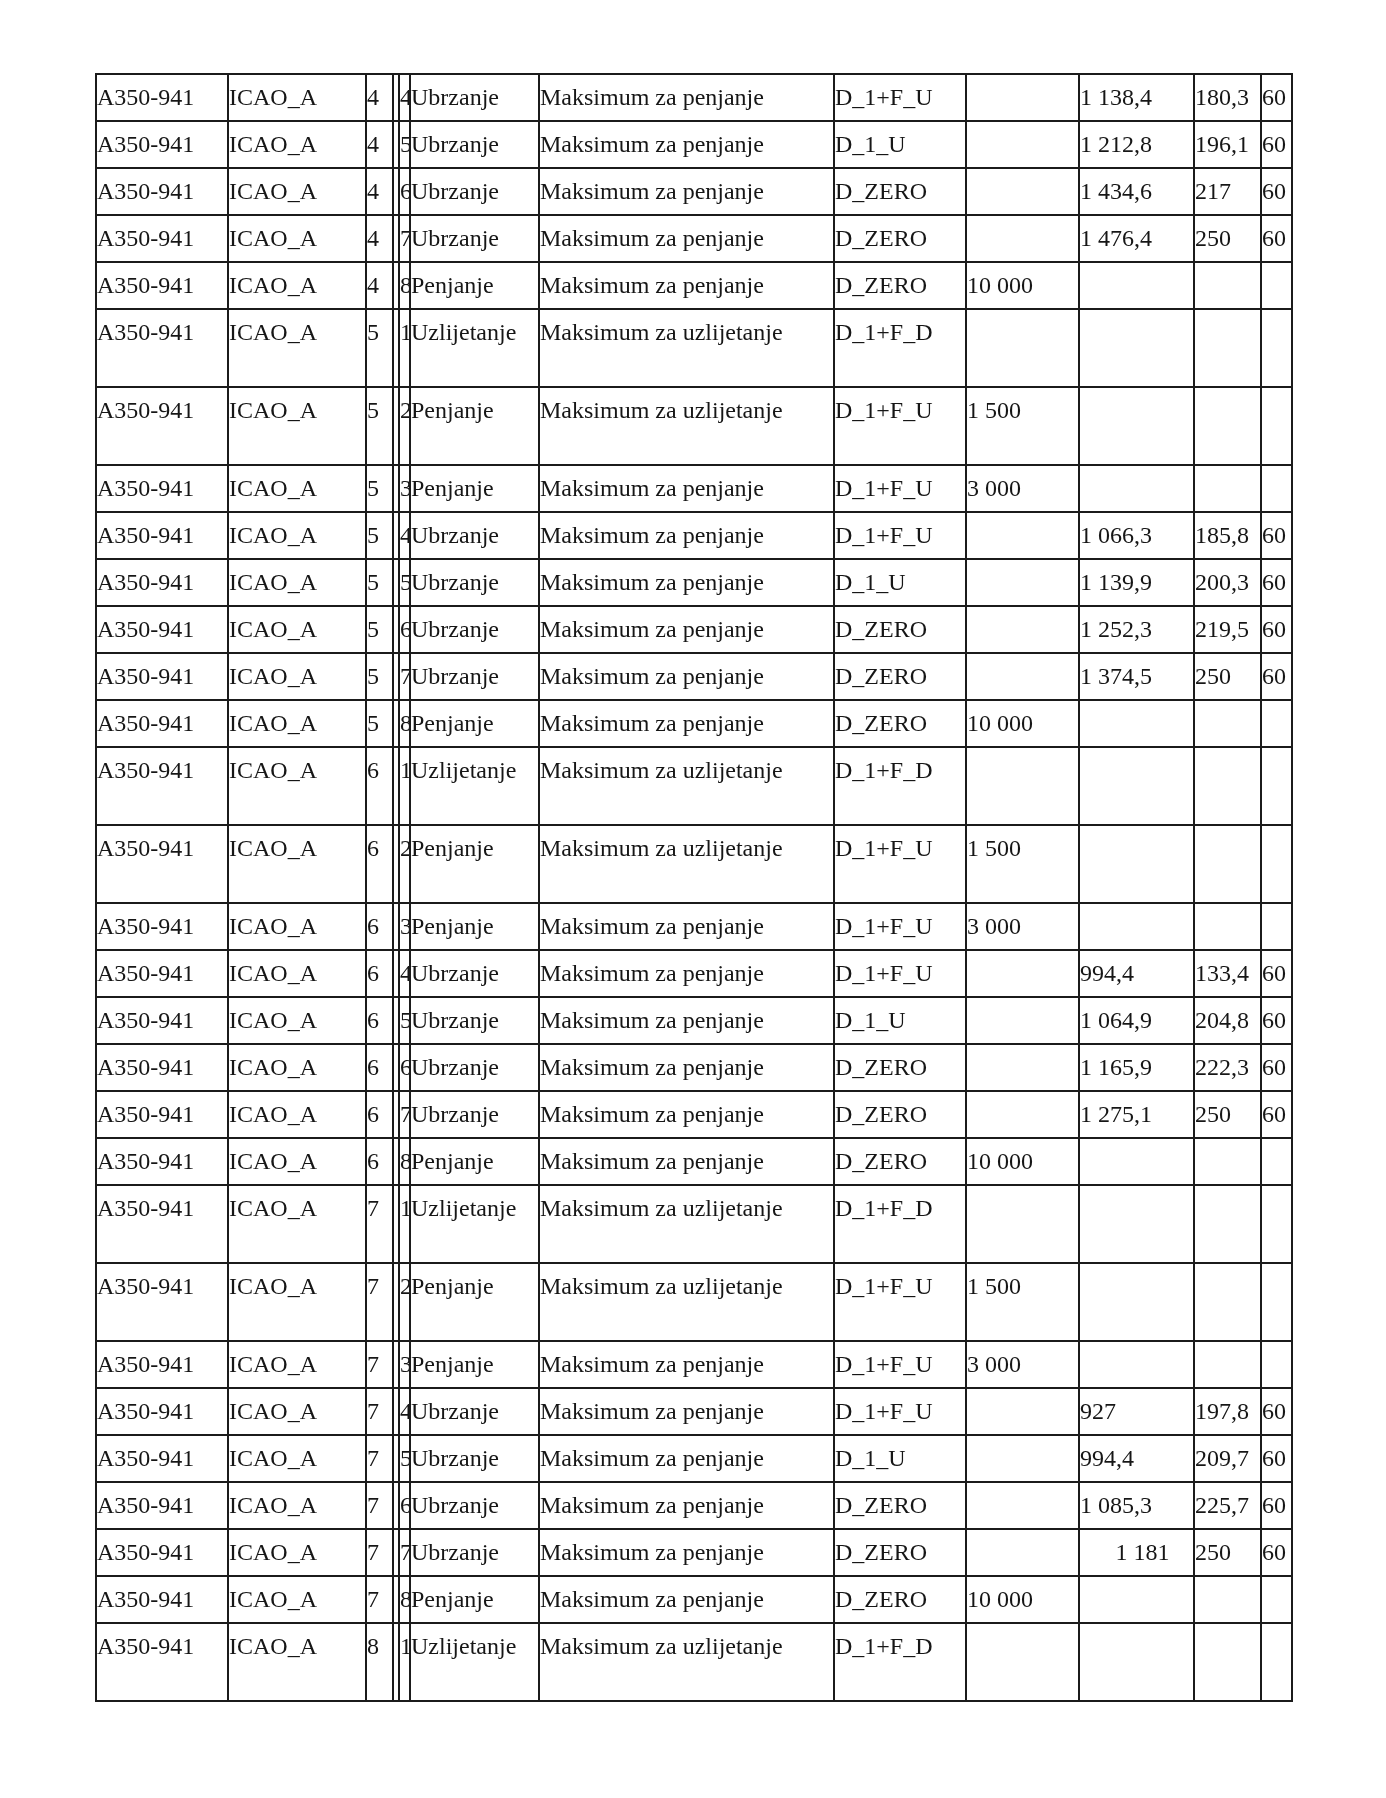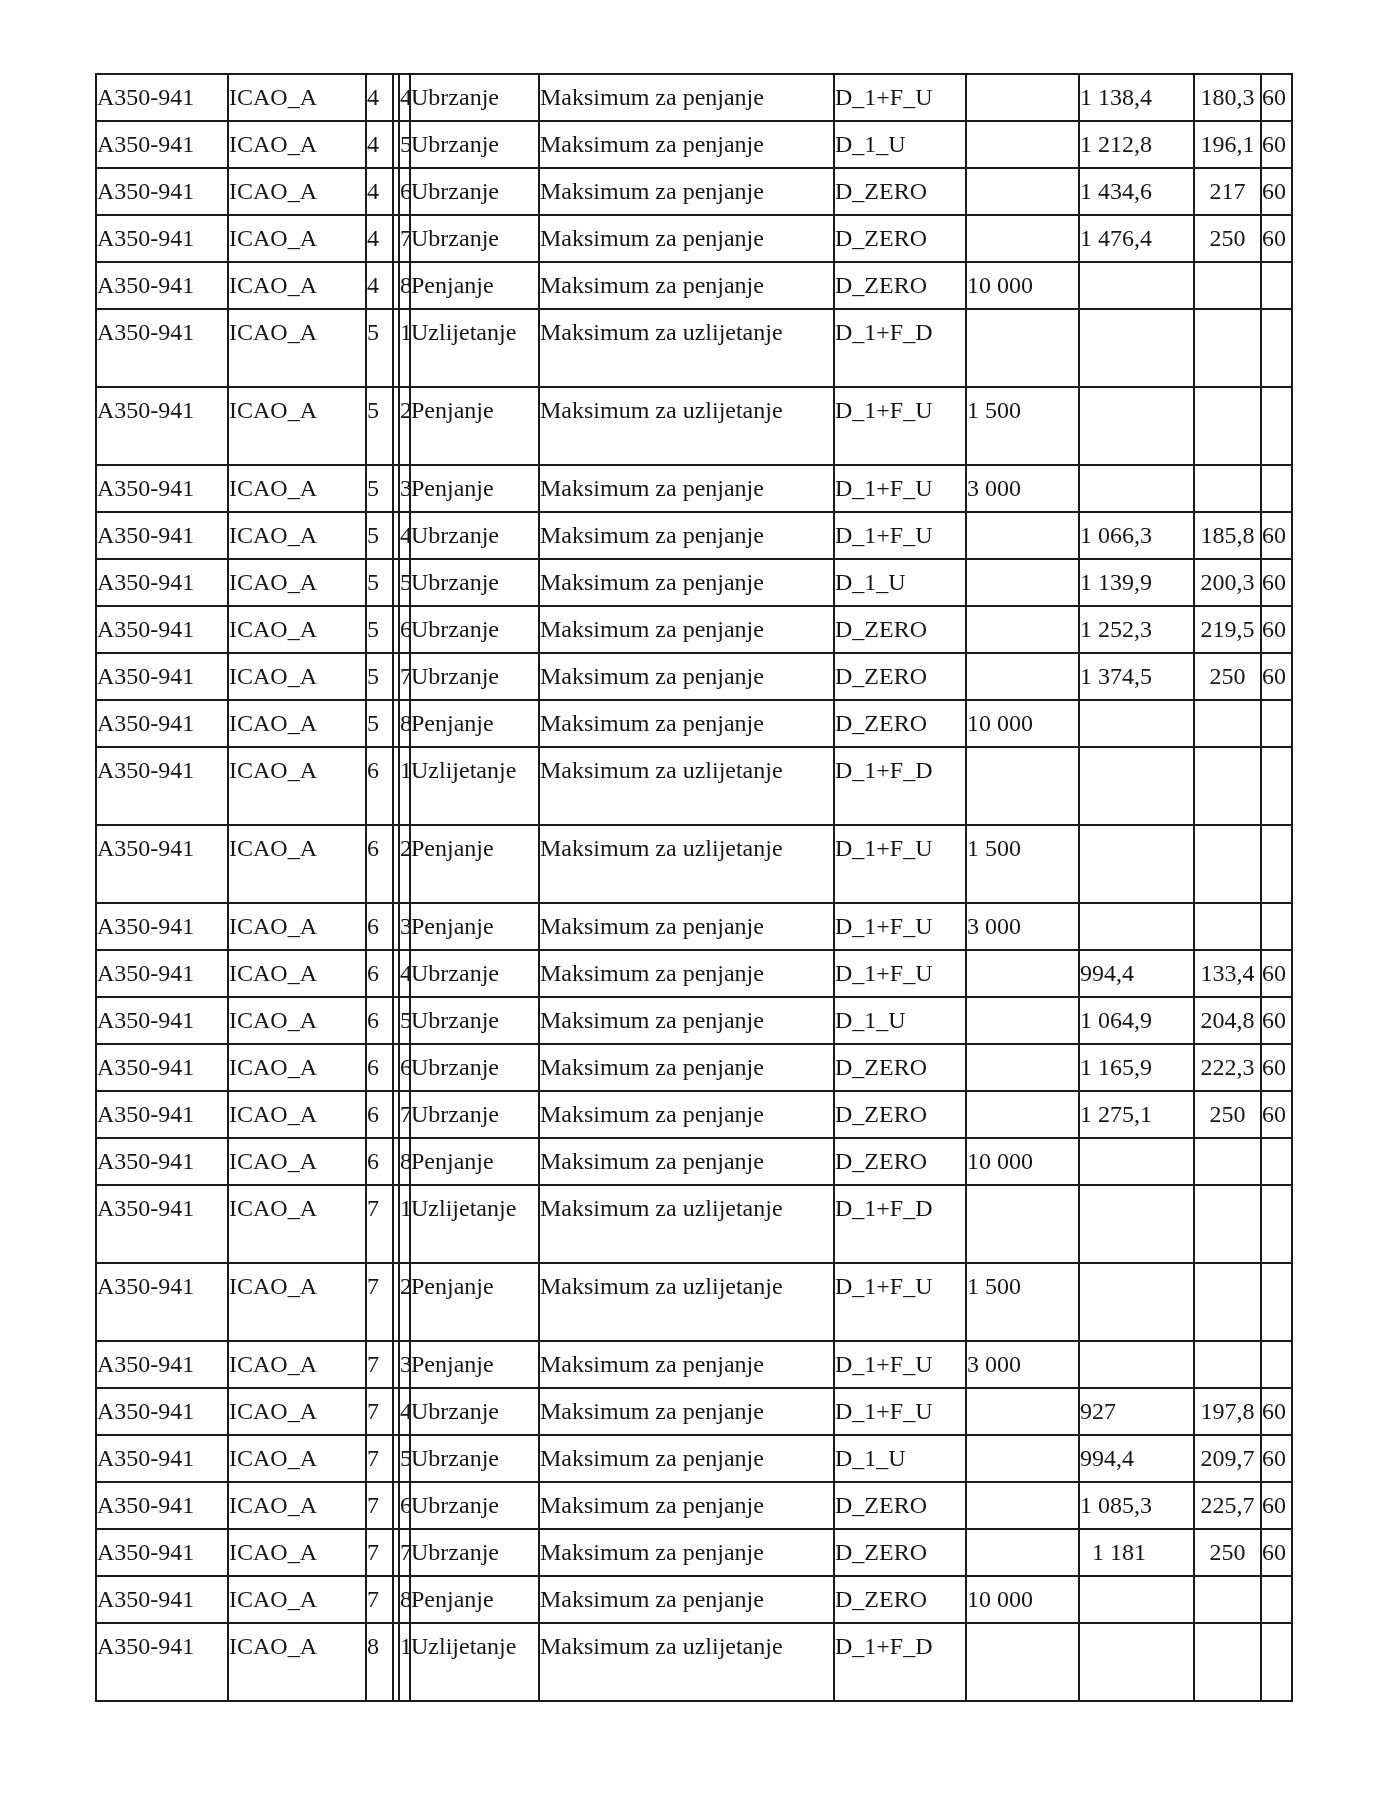--- a/index.html
+++ b/index.html
@@ -34,21 +34,21 @@
   td.c-model{padding-left:6px;}
   td.c-std{padding-left:8px;}
   td.c-n1{padding-left:7px;}
   td.c-sp{padding:0;}
   td.c-n2{padding-left:0;}
   td.c-act{padding-left:2px;}
   td.c-desc{padding-left:7px;white-space:pre-line;}
   td.c-flap{padding-left:5px;}
   td.c-alt{}
   td.c-v1{padding-left:6px;font-family:Liberation Serif, serif;}
-  td.c-v2{padding-left:3px;text-align:center;}
+  td.c-v2{padding-left:3px;}
   td.c-v3{padding-left:2px;}
 </style>
 </head>
 <body>
 
 <div class="page">
   <table class="perf">
     <colgroup>
       <col style="width:132px">
       <col style="width:138px">
@@ -451,21 +451,21 @@
         <tr class="r">
           <td class="c-model">A350-941</td>
           <td class="c-std">ICAO_A</td>
           <td class="c-n1">7</td>
           <td class="c-sp"></td>
           <td class="c-n2">7</td>
           <td class="c-act">Ubrzanje</td>
           <td class="c-desc">Maksimum za penjanje</td>
           <td class="c-flap">D_ZERO</td>
           <td class="c-alt"></td>
-          <td class="c-v1" style=" padding-left: 12px;">1 181</td>
+          <td class="c-v1" style="text-align: center; padding-left: 12px;">1 181</td>
           <td class="c-v2">250</td>
           <td class="c-v3">60</td>
         </tr>
         <tr class="r">
           <td class="c-model">A350-941</td>
           <td class="c-std">ICAO_A</td>
           <td class="c-n1">7</td>
           <td class="c-sp"></td>
           <td class="c-n2">8</td>
           <td class="c-act">Penjanje</td>

